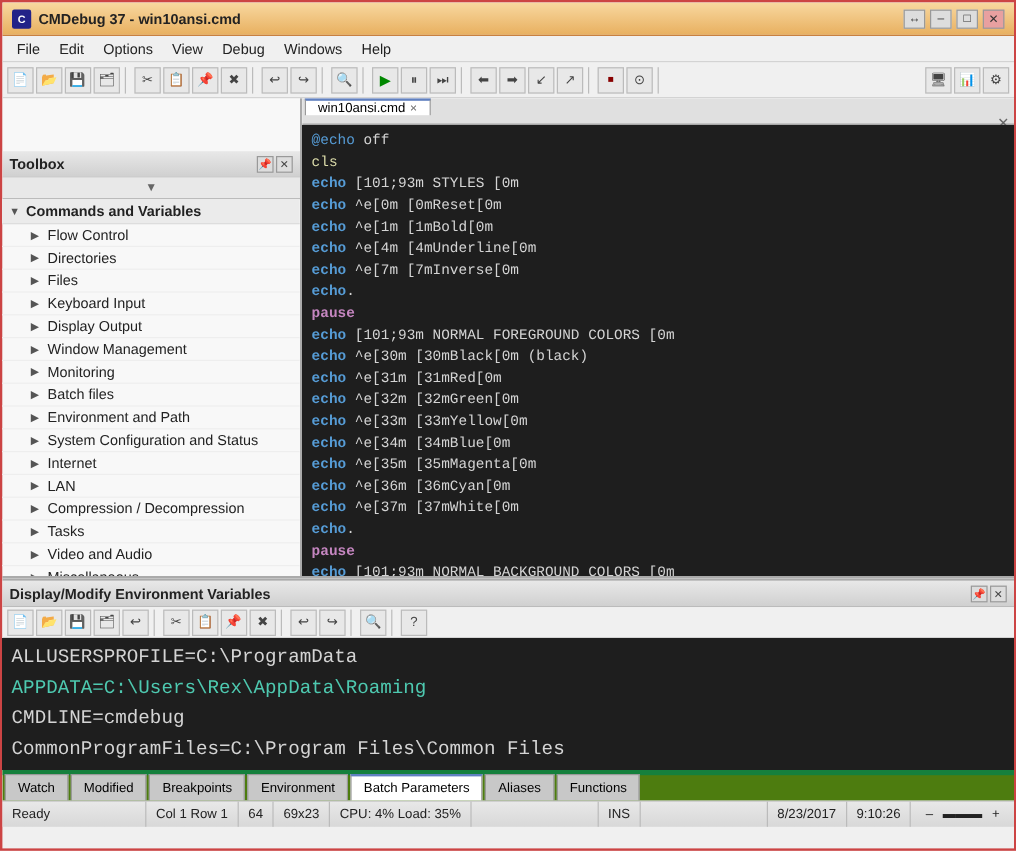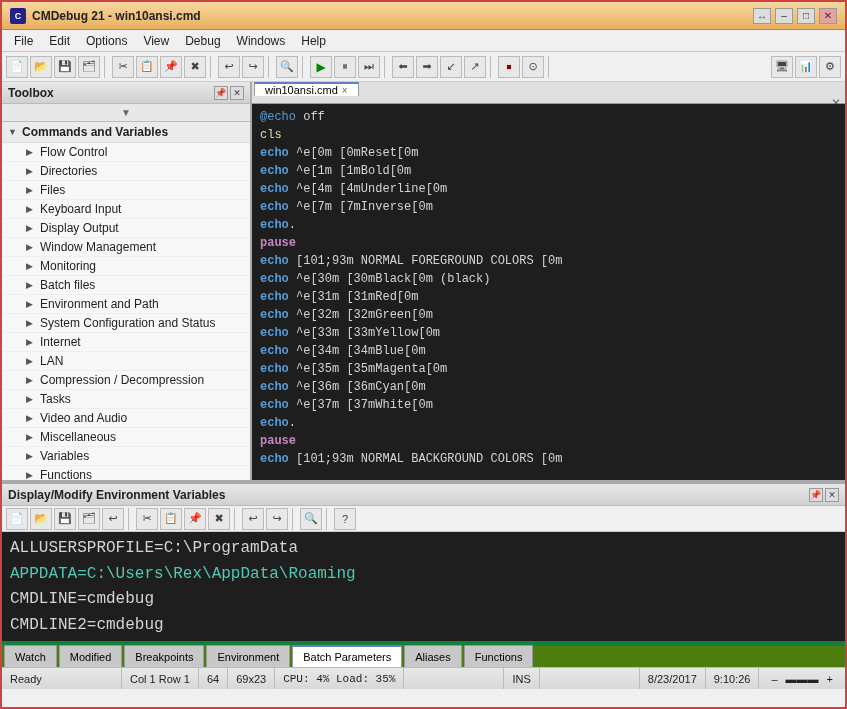--- a/index.html
+++ b/index.html
@@ -116,20 +116,21 @@
       overflow: hidden;
     }
     #toolbox-header {
       background: linear-gradient(to bottom, #e8e8e8, #d0d0d0);
       height: 22px;
       display: flex;
       align-items: center;
       justify-content: space-between;
       padding: 0 6px;
       border-bottom: 1px solid #bbb;
+      margin-top: 44px;
     }
     #toolbox-title {
       font-size: 12px;
       font-weight: bold;
       color: #222;
     }
     #toolbox-controls {
       display: flex; gap: 2px;
     }
     .toolbox-ctrl-btn {
@@ -340,32 +341,32 @@
       border-right: 1px solid #bbb;
       height: 100%;
       display: flex;
       align-items: center;
     }
     .status-segment:last-child { border-right: none; }
     .status-ready { flex: 0 0 auto; min-width: 120px; }
     .status-pos { flex: 0 0 auto; }
     .status-num { flex: 0 0 auto; }
     .status-size { flex: 0 0 auto; }
-    .status-cpu { flex: 0 0 auto; font-family: Liberation Mono, monospace; }
+    .status-cpu { flex: 0 0 auto; }
     .status-ins { flex: 0 0 auto; }
     .status-date { flex: 0 0 auto; }
     .status-time { flex: 0 0 auto; }
     .status-zoom { flex: 0 0 auto; }
   </style>
 </head>
 <body>
 
 <div id="title-bar">
   <span id="title-icon">C</span>
-  <span id="title-text">CMDebug 21 - win10ansi.cmd</span>
+  <span id="title-text">CMDebug 37 - win10ansi.cmd</span>
   <div id="title-controls">
     <div class="title-btn">↔</div>
     <div class="title-btn">–</div>
     <div class="title-btn">□</div>
     <div class="title-btn close">✕</div>
   </div>
 </div>
 
 <div id="menu-bar">
   <span class="menu-item">File</span>
@@ -507,20 +508,21 @@
       <div id="editor-tabs">
         <div class="editor-tab active">
           <span>win10ansi.cmd</span>
           <span class="tab-close">×</span>
         </div>
         <span id="editor-close-btn">✕</span>
       </div>
       <div id="editor-content">
         <div class="code-line"><span class="code-at">@echo</span> off</div>
         <div class="code-line"><span class="code-cmd">cls</span></div>
+        <div class="code-line"><span class="code-echo">echo</span> [101;93m STYLES [0m</div>
         <div class="code-line"><span class="code-echo">echo</span> ^e[0m [0mReset[0m</div>
         <div class="code-line"><span class="code-echo">echo</span> ^e[1m [1mBold[0m</div>
         <div class="code-line"><span class="code-echo">echo</span> ^e[4m [4mUnderline[0m</div>
         <div class="code-line"><span class="code-echo">echo</span> ^e[7m [7mInverse[0m</div>
         <div class="code-line"><span class="code-echo">echo</span>.</div>
         <div class="code-line"><span class="code-pause">pause</span></div>
         <div class="code-line"><span class="code-echo">echo</span> [101;93m NORMAL FOREGROUND COLORS [0m</div>
         <div class="code-line"><span class="code-echo">echo</span> ^e[30m [30mBlack[0m (black)</div>
         <div class="code-line"><span class="code-echo">echo</span> ^e[31m [31mRed[0m</div>
         <div class="code-line"><span class="code-echo">echo</span> ^e[32m [32mGreen[0m</div>
@@ -561,21 +563,20 @@
       <div class="tb-btn">↪</div>
       <div class="tb-separator"></div>
       <div class="tb-btn">🔍</div>
       <div class="tb-separator"></div>
       <div class="tb-btn">?</div>
     </div>
     <div id="bottom-content">
       <div class="env-line">ALLUSERSPROFILE=C:\ProgramData</div>
       <div class="env-line env-cyan">APPDATA=C:\Users\Rex\AppData\Roaming</div>
       <div class="env-line">CMDLINE=cmdebug</div>
-      <div class="env-line">CMDLINE2=cmdebug</div>
       <div class="env-line">CommonProgramFiles=C:\Program Files\Common Files</div>
     </div>
     <div id="bottom-tabs">
       <div class="bottom-tab">Watch</div>
       <div class="bottom-tab">Modified</div>
       <div class="bottom-tab">Breakpoints</div>
       <div class="bottom-tab">Environment</div>
       <div class="bottom-tab active">Batch Parameters</div>
       <div class="bottom-tab">Aliases</div>
       <div class="bottom-tab">Functions</div>

